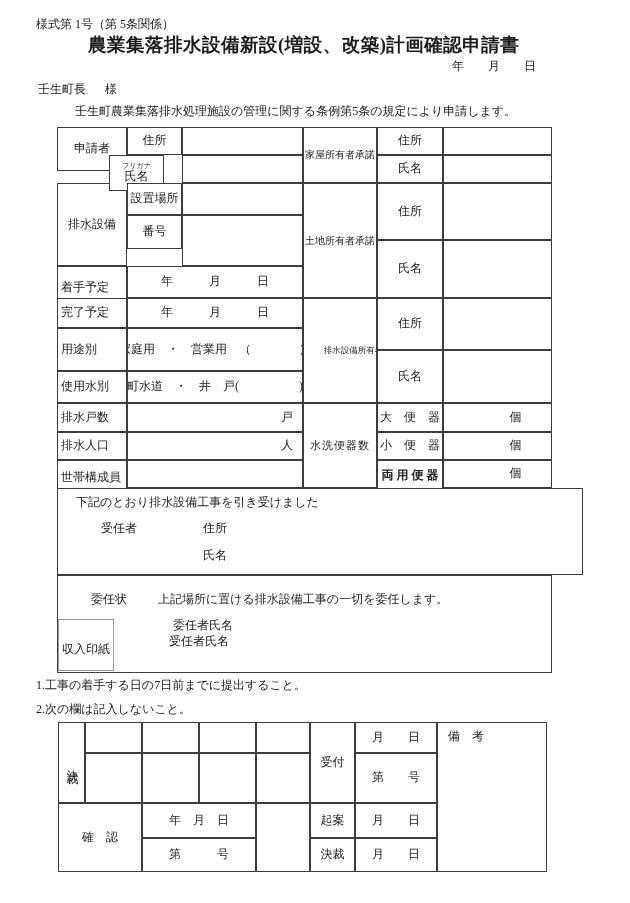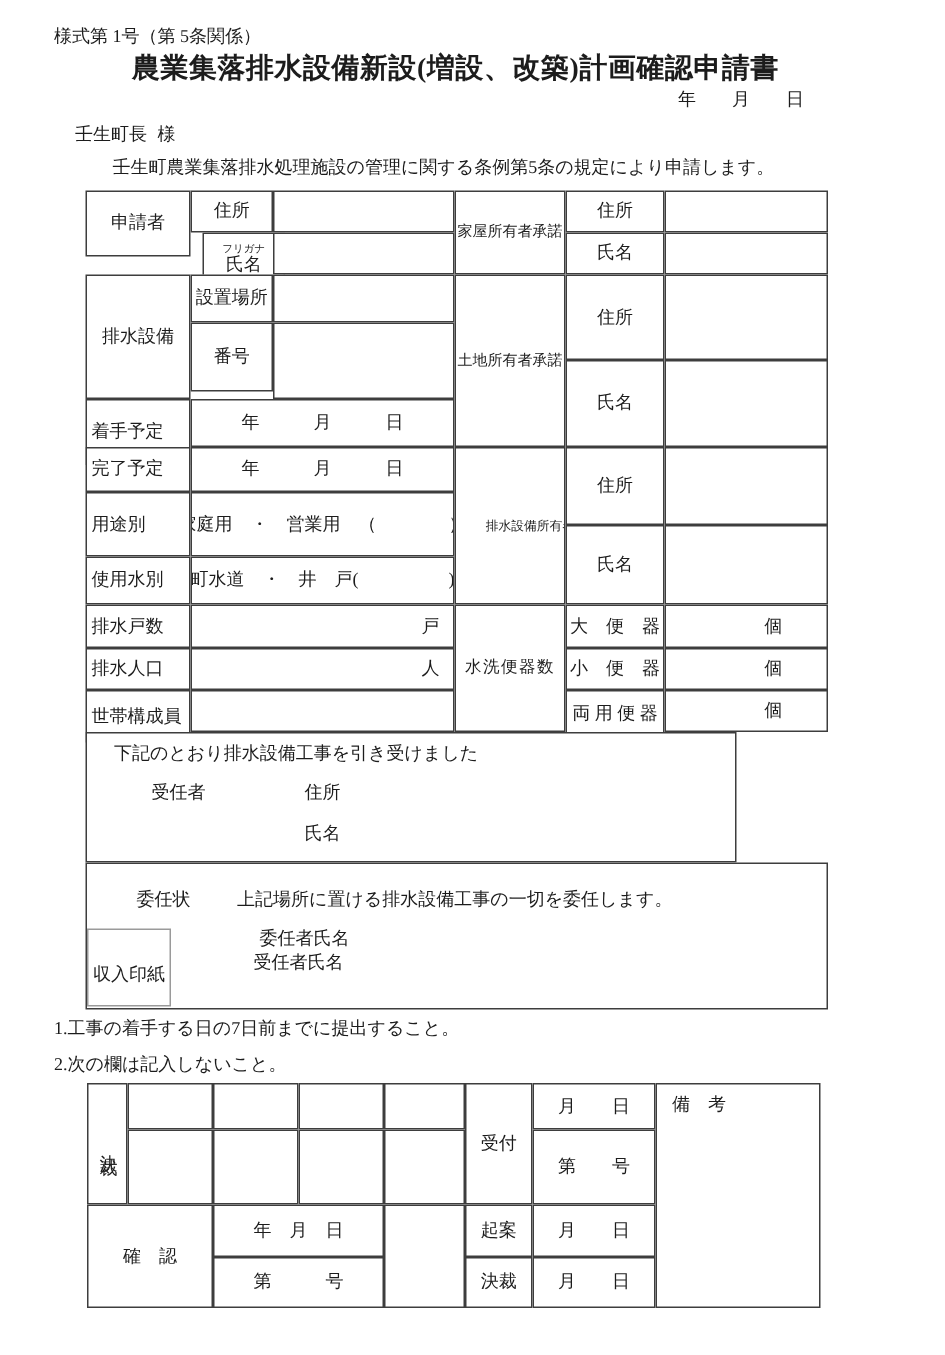--- a/index.html
+++ b/index.html
@@ -60,46 +60,46 @@
   }
 </style>
 </head>
 <body>
 
 <div class="page">
 
   <div class="abs form-no" style="left:36px;top:16px;">様式第 1号（第 5条関係）</div>
   <div class="abs doc-title" style="left:88px;top:32px;">農業集落排水設備新設(増設、改築)計画確認申請書</div>
   <div class="abs txt" style="left:452px;top:59px;">年　　月　　日</div>
-  <div class="abs txt" style="left:38px;top:82px;margin-left:12px;">壬生町長</div>
+  <div class="abs txt" style="left:38px;top:82px;">壬生町長</div>
   <div class="abs txt" style="left:105px;top:82px;">様</div>
   <div class="abs txt" style="left:75px;top:104px;">壬生町農業集落排水処理施設の管理に関する条例第5条の規定により申請します。</div>
 
   <div class="tbl" style="left:57px;top:127px;width:495px;height:546px;">
 
     <div class="cell" style="left:0;top:0;width:70px;height:44px;">申請者</div>
     <div class="cell" style="left:0;top:56px;width:70px;height:83px;">排水設備</div>
     <div class="cell left" style="left:0;top:139px;width:70px;height:44px;">着手予定</div>
     <div class="cell left" style="left:0;top:171px;width:70px;height:30px;">完了予定</div>
     <div class="cell left" style="left:0;top:201px;width:70px;height:43px;">用途別</div>
     <div class="cell left" style="left:0;top:244px;width:70px;height:32px;">使用水別</div>
     <div class="cell left" style="left:0;top:276px;width:70px;height:29px;">排水戸数</div>
     <div class="cell left" style="left:0;top:305px;width:70px;height:28px;">排水人口</div>
     <div class="cell left" style="left:0;top:333px;width:70px;height:35px;">世帯構成員</div>
 
     <div class="cell" style="left:70px;top:0;width:55px;height:28px;">住所</div>
-    <div class="cell col" style="left:78px;top:28px;width:55px;height:36px;">
+    <div class="cell col" style="left:52px;top:28px;width:55px;height:36px;">
       <span class="fs7">フリガナ</span>
       <span>氏名</span>
     </div>
     <div class="cell" style="left:125px;top:0;width:121px;height:28px;"></div>
     <div class="cell" style="left:125px;top:28px;width:121px;height:28px;"></div>
 
     <div class="cell" style="left:70px;top:56px;width:55px;height:32px;">設置場所</div>
-    <div class="cell" style="left:70px;top:88px;width:55px;height:46px;">番号</div>
+    <div class="cell" style="left:70px;top:88px;width:55px;height:34px;">番号</div>
     <div class="cell" style="left:125px;top:56px;width:121px;height:32px;"></div>
     <div class="cell" style="left:125px;top:88px;width:121px;height:51px;"></div>
 
     <div class="cell" style="left:70px;top:139px;width:176px;height:32px;">年　　　月　　　日</div>
     <div class="cell" style="left:70px;top:171px;width:176px;height:30px;">年　　　月　　　日</div>
     <div class="cell" style="left:70px;top:201px;width:176px;height:43px;">家庭用　・　営業用　（　　　　）</div>
     <div class="cell" style="left:70px;top:244px;width:176px;height:32px;">町水道　・　井　戸(　　　　　)</div>
 
     <div class="cell right" style="left:70px;top:276px;width:176px;height:29px;">戸</div>
     <div class="cell right" style="left:70px;top:305px;width:176px;height:28px;">人</div>
@@ -122,24 +122,24 @@
 
     <div class="cell" style="left:320px;top:171px;width:66px;height:52px;">住所</div>
     <div class="cell" style="left:386px;top:171px;width:109px;height:52px;"></div>
     <div class="cell" style="left:320px;top:223px;width:66px;height:53px;">氏名</div>
     <div class="cell" style="left:386px;top:223px;width:109px;height:53px;"></div>
 
     <div class="cell" style="left:320px;top:276px;width:66px;height:29px;">大　便　器</div>
     <div class="cell unit-ind" style="left:386px;top:276px;width:109px;height:29px;">個</div>
     <div class="cell" style="left:320px;top:305px;width:66px;height:28px;">小　便　器</div>
     <div class="cell unit-ind" style="left:386px;top:305px;width:109px;height:28px;">個</div>
-    <div class="cell" style="left:320px;top:333px;width:66px;height:32px;">両 用 便 器</div>
+    <div class="cell" style="left:320px;top:333px;width:66px;height:32px;font-weight:bold;">両 用 便 器</div>
     <div class="cell unit-ind" style="left:386px;top:333px;width:109px;height:28px;">個</div>
 
-    <div class="section" style="left:0;top:361px;width:434px;height:87px;">
+    <div class="section" style="left:0;top:361px;width:526px;height:87px;">
       <span class="iline" style="left:18px;top:5px;">下記のとおり排水設備工事を引き受けました</span>
       <span class="iline" style="left:43px;top:31px;">受任者</span>
       <span class="iline" style="left:145px;top:31px;">住所</span>
       <span class="iline" style="left:145px;top:58px;">氏名</span>
     </div>
 
     <div class="section" style="left:0;top:448px;width:495px;height:98px;">
       <span class="iline" style="left:33px;top:15px;">委任状</span>
       <span class="iline" style="left:100px;top:15px;">上記場所に置ける排水設備工事の一切を委任します。</span>
       <span class="iline" style="left:115px;top:41px;">委任者氏名</span>

